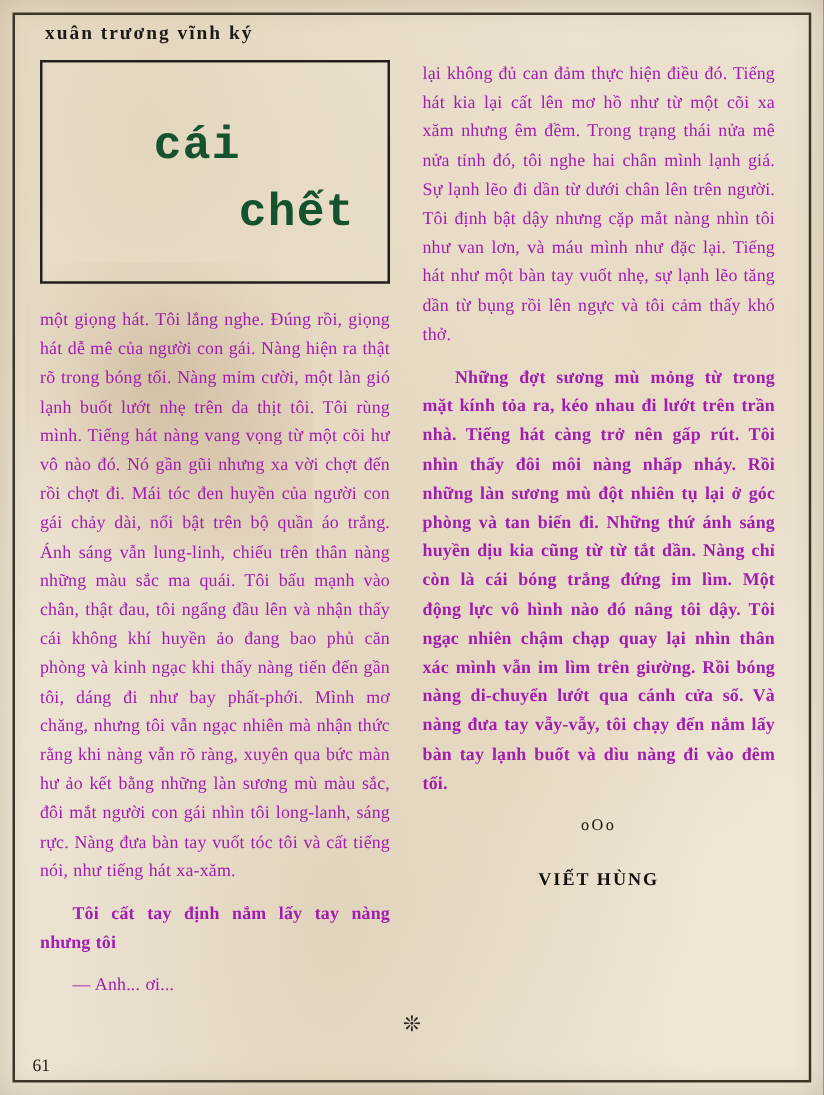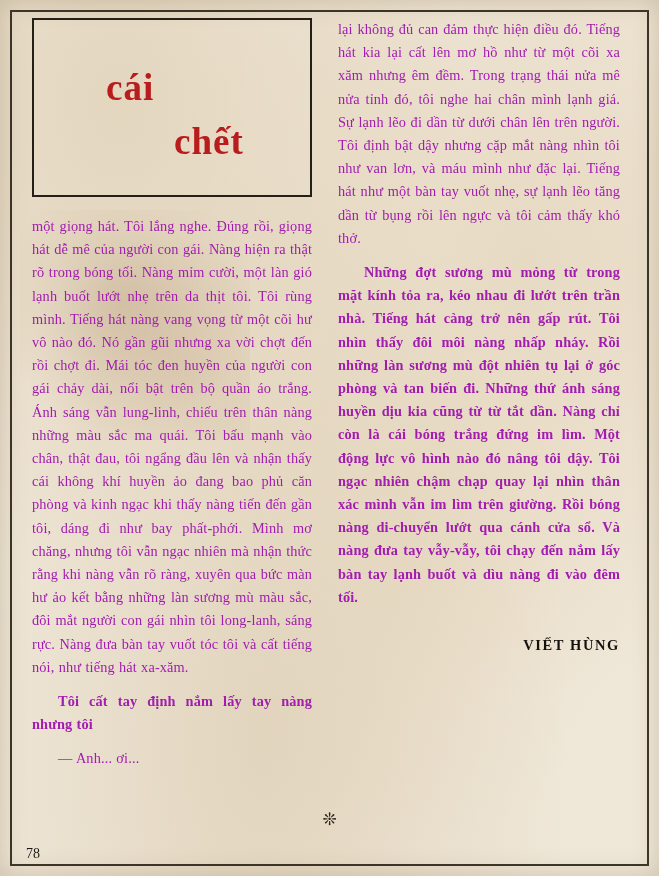--- a/index.html
+++ b/index.html
@@ -78,22 +78,23 @@
   .title-box {
     border: 2px solid #241f18;
     height: 175px;
     position: relative;
     margin-bottom: 18px;
     background: rgba(255,255,255,0.06);
   }
   .title-word {
     position: absolute;
     font-weight: bold;
-    color: #b91c1c;
-    font-family: Liberation Serif, serif;
+    color: #14532d;
+    font-family: Liberation Mono, monospace;
+    margin-left: 17px;
   }
   .t1 {
     left: 72px;
     top: 46px;
     font-size: 37px;
     letter-spacing: 1px;
   }
   .t2 {
     left: 140px;
     top: 100px;
@@ -114,21 +115,21 @@
   p.indent { text-indent: 26px; font-weight: bold; }
   .dialogue { text-indent: 26px; }
   .ornament {
     text-align: center;
     font-size: 13px;
     letter-spacing: 2px;
     color: #17140f;
     margin: 13px 0 11px 0;
   }
   .byline {
-    text-align: right;
+    text-align: center;
     font-weight: bold;
     font-size: 14.5px;
     letter-spacing: 1.6px;
     color: #15120e;
     margin-top: 28px;
   }
   .footer-mark {
     position: absolute;
     left: 0;
     right: 0;
@@ -155,39 +156,41 @@
     z-index: 4;
   }
 </style>
 </head>
 <body>
 
 <div id="page">
   <div class="inner"></div>
 
   <div class="content">
+    <div class="running-head">xuân trương vĩnh ký</div>
 
     <div class="columns">
 
       <div class="col col-left">
         <div class="title-box">
           <div class="title-word t1">cái</div>
           <div class="title-word t2">chết</div>
         </div>
 
         <p class="para">một giọng hát. Tôi lắng nghe. Đúng rồi, giọng hát dễ mê của người con gái. Nàng hiện ra thật rõ trong bóng tối. Nàng mỉm cười, một làn gió lạnh buốt lướt nhẹ trên da thịt tôi. Tôi rùng mình. Tiếng hát nàng vang vọng từ một cõi hư vô nào đó. Nó gần gũi nhưng xa vời chợt đến rồi chợt đi. Mái tóc đen huyền của người con gái chảy dài, nổi bật trên bộ quần áo trắng. Ánh sáng vẫn lung-linh, chiếu trên thân nàng những màu sắc ma quái. Tôi bấu mạnh vào chân, thật đau, tôi ngẩng đầu lên và nhận thấy cái không khí huyền ảo đang bao phủ căn phòng và kinh ngạc khi thấy nàng tiến đến gần tôi, dáng đi như bay phất-phới. Mình mơ chăng, nhưng tôi vẫn ngạc nhiên mà nhận thức rằng khi nàng vẫn rõ ràng, xuyên qua bức màn hư ảo kết bằng những làn sương mù màu sắc, đôi mắt người con gái nhìn tôi long-lanh, sáng rực. Nàng đưa bàn tay vuốt tóc tôi và cất tiếng nói, như tiếng hát xa-xăm.</p>
         <p class="para indent">Tôi cất tay định nắm lấy tay nàng nhưng tôi</p>
         <p class="para dialogue">— Anh... ơi...</p>
       </div>
 
       <div class="col col-right">
         <p class="para">lại không đủ can đảm thực hiện điều đó. Tiếng hát kia lại cất lên mơ hồ như từ một cõi xa xăm nhưng êm đềm. Trong trạng thái nửa mê nửa tỉnh đó, tôi nghe hai chân mình lạnh giá. Sự lạnh lẽo đi dần từ dưới chân lên trên người. Tôi định bật dậy nhưng cặp mắt nàng nhìn tôi như van lơn, và máu mình như đặc lại. Tiếng hát như một bàn tay vuốt nhẹ, sự lạnh lẽo tăng dần từ bụng rồi lên ngực và tôi cảm thấy khó thở.</p>
         <p class="para indent">Những đợt sương mù mỏng từ trong mặt kính tỏa ra, kéo nhau đi lướt trên trần nhà. Tiếng hát càng trở nên gấp rút. Tôi nhìn thấy đôi môi nàng nhấp nháy. Rồi những làn sương mù đột nhiên tụ lại ở góc phòng và tan biến đi. Những thứ ánh sáng huyền dịu kia cũng từ từ tắt dần. Nàng chỉ còn là cái bóng trắng đứng im lìm. Một động lực vô hình nào đó nâng tôi dậy. Tôi ngạc nhiên chậm chạp quay lại nhìn thân xác mình vẫn im lìm trên giường. Rồi bóng nàng di-chuyển lướt qua cánh cửa sổ. Và nàng đưa tay vẫy-vẫy, tôi chạy đến nắm lấy bàn tay lạnh buốt và dìu nàng đi vào đêm tối.</p>
+        <div class="ornament">oOo</div>
         <div class="byline">VIẾT HÙNG</div>
       </div>
 
     </div>
   </div>
 
   <div class="footer-mark">❊</div>
-  <div class="page-number">78</div>
+  <div class="page-number">61</div>
   <div class="paper-edge"></div>
 </div>
 
 </body></html>

